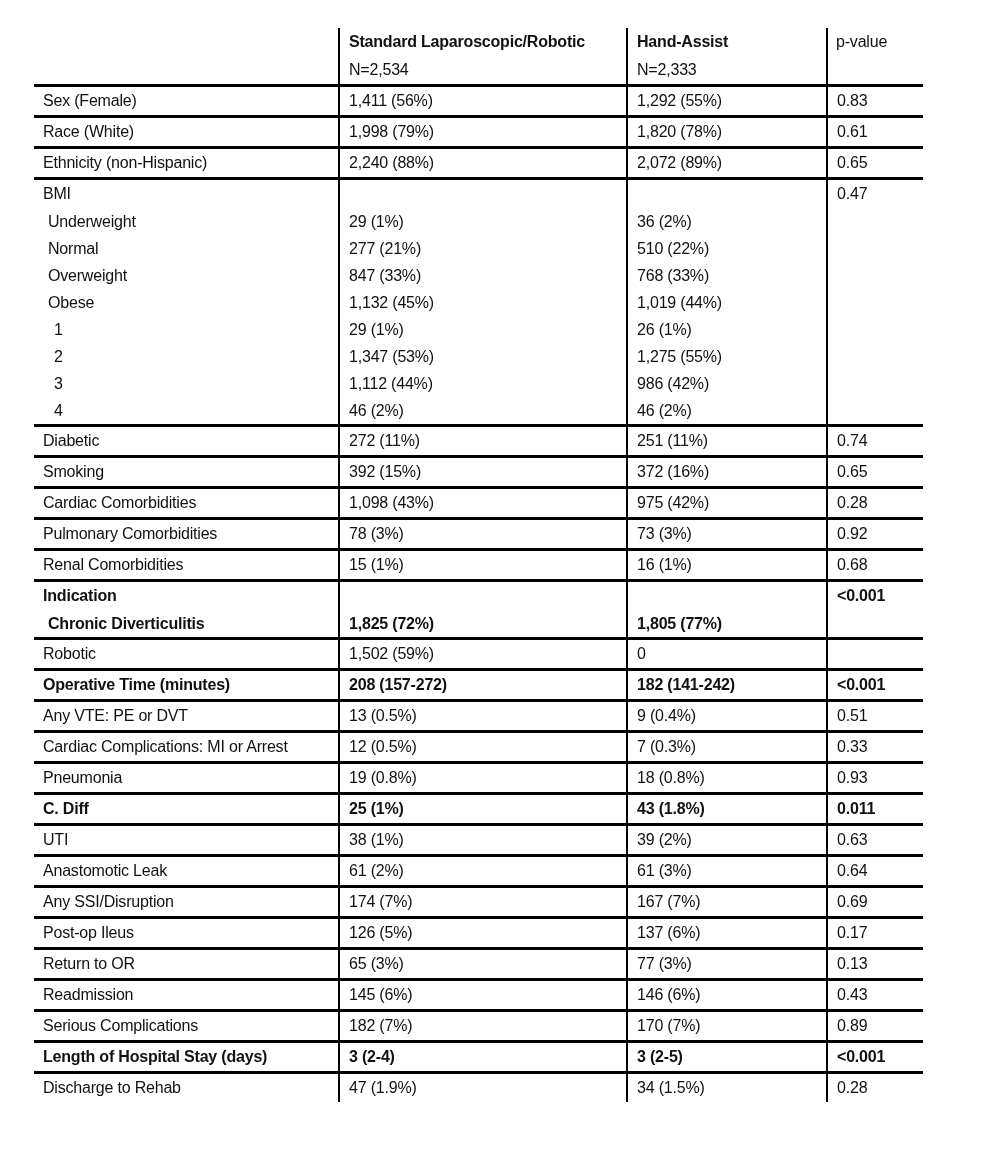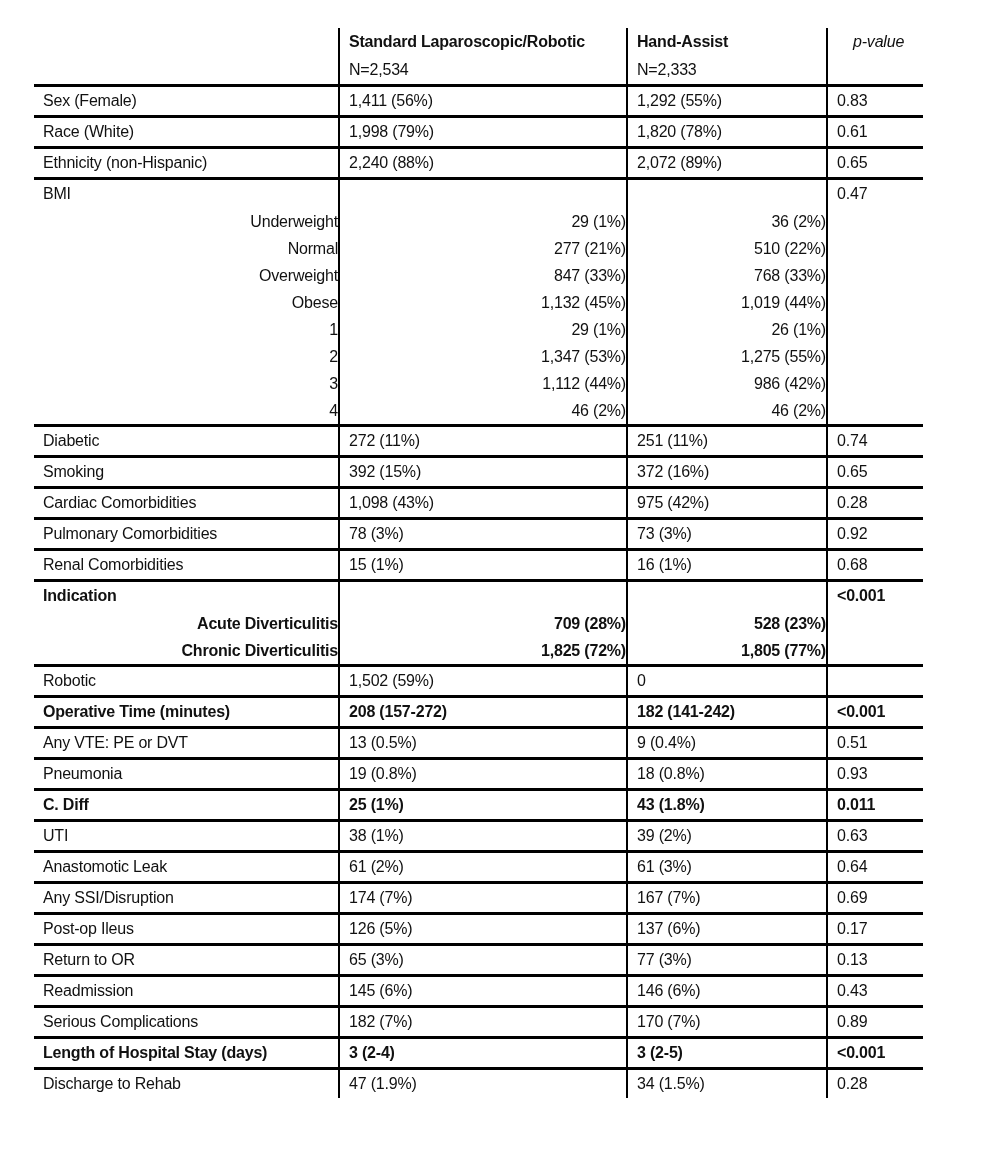--- a/index.html
+++ b/index.html
@@ -8,24 +8,24 @@
   table.t1 { position: absolute; left: 34px; top: 28px; border-collapse: collapse;
              font-size: 16px; letter-spacing: -0.2px; }
   table.t1 td { padding: 0 0 0 9px; vertical-align: top; white-space: nowrap; line-height: 28px; height: 28px; }
   col.c0 { width: 305px; } col.c1 { width: 288px; } col.c2 { width: 200px; } col.c3 { width: 96px; }
   td.vl { border-left: 2px solid #000; }
   tr.hr td { border-top: 3px solid #000; }
   tr.head td { line-height: 28px; }
   tr.head td.c0 { border-left: none; }
   .b { font-weight: bold; }
   td.pv { padding-left: 13px; }
-  td.pv.hdr { padding-left: 25px; font-style: italic; }
+  td.pv.hdr { padding-left: 8px; }
   .sub { padding-left: 14px !important; }
   .asa { padding-left: 20px !important; }
-  tr.sub-row td { height: 27px; line-height: 27px; text-align: right; }
+  tr.sub-row td { height: 27px; line-height: 27px; }
   .stack { display: block; }
 </style>
 </head>
 <body>
 
 <table class="t1">
   <colgroup>
       <col class="c0">
       <col class="c1">
       <col class="c2">
@@ -146,26 +146,20 @@
         <td class="vl">16 (1%)</td>
         <td class="vl pv">0.68</td>
       </tr>
       <tr class="hr">
         <td class="b">Indication</td>
         <td class="vl"></td>
         <td class="vl"></td>
         <td class="vl pv b">&lt;0.001</td>
       </tr>
       <tr class="sub-row">
-        <td class="sub b">Acute Diverticulitis</td>
-        <td class="vl b">709 (28%)</td>
-        <td class="vl b">528 (23%)</td>
-        <td class="vl"></td>
-      </tr>
-      <tr class="sub-row">
         <td class="sub b">Chronic Diverticulitis</td>
         <td class="vl b">1,825 (72%)</td>
         <td class="vl b">1,805 (77%)</td>
         <td class="vl"></td>
       </tr>
       <tr class="hr">
         <td>Robotic</td>
         <td class="vl">1,502 (59%)</td>
         <td class="vl">0</td>
         <td class="vl pv"></td>
@@ -176,20 +170,26 @@
         <td class="vl b">182 (141-242)</td>
         <td class="vl pv b">&lt;0.001</td>
       </tr>
       <tr class="hr">
         <td>Any VTE: PE or DVT</td>
         <td class="vl">13 (0.5%)</td>
         <td class="vl">9 (0.4%)</td>
         <td class="vl pv">0.51</td>
       </tr>
       <tr class="hr">
+        <td>Cardiac Complications: MI or Arrest</td>
+        <td class="vl">12 (0.5%)</td>
+        <td class="vl">7 (0.3%)</td>
+        <td class="vl pv">0.33</td>
+      </tr>
+      <tr class="hr">
         <td>Pneumonia</td>
         <td class="vl">19 (0.8%)</td>
         <td class="vl">18 (0.8%)</td>
         <td class="vl pv">0.93</td>
       </tr>
       <tr class="hr">
         <td class="b">C. Diff</td>
         <td class="vl b">25 (1%)</td>
         <td class="vl b">43 (1.8%)</td>
         <td class="vl pv b">0.011</td>

